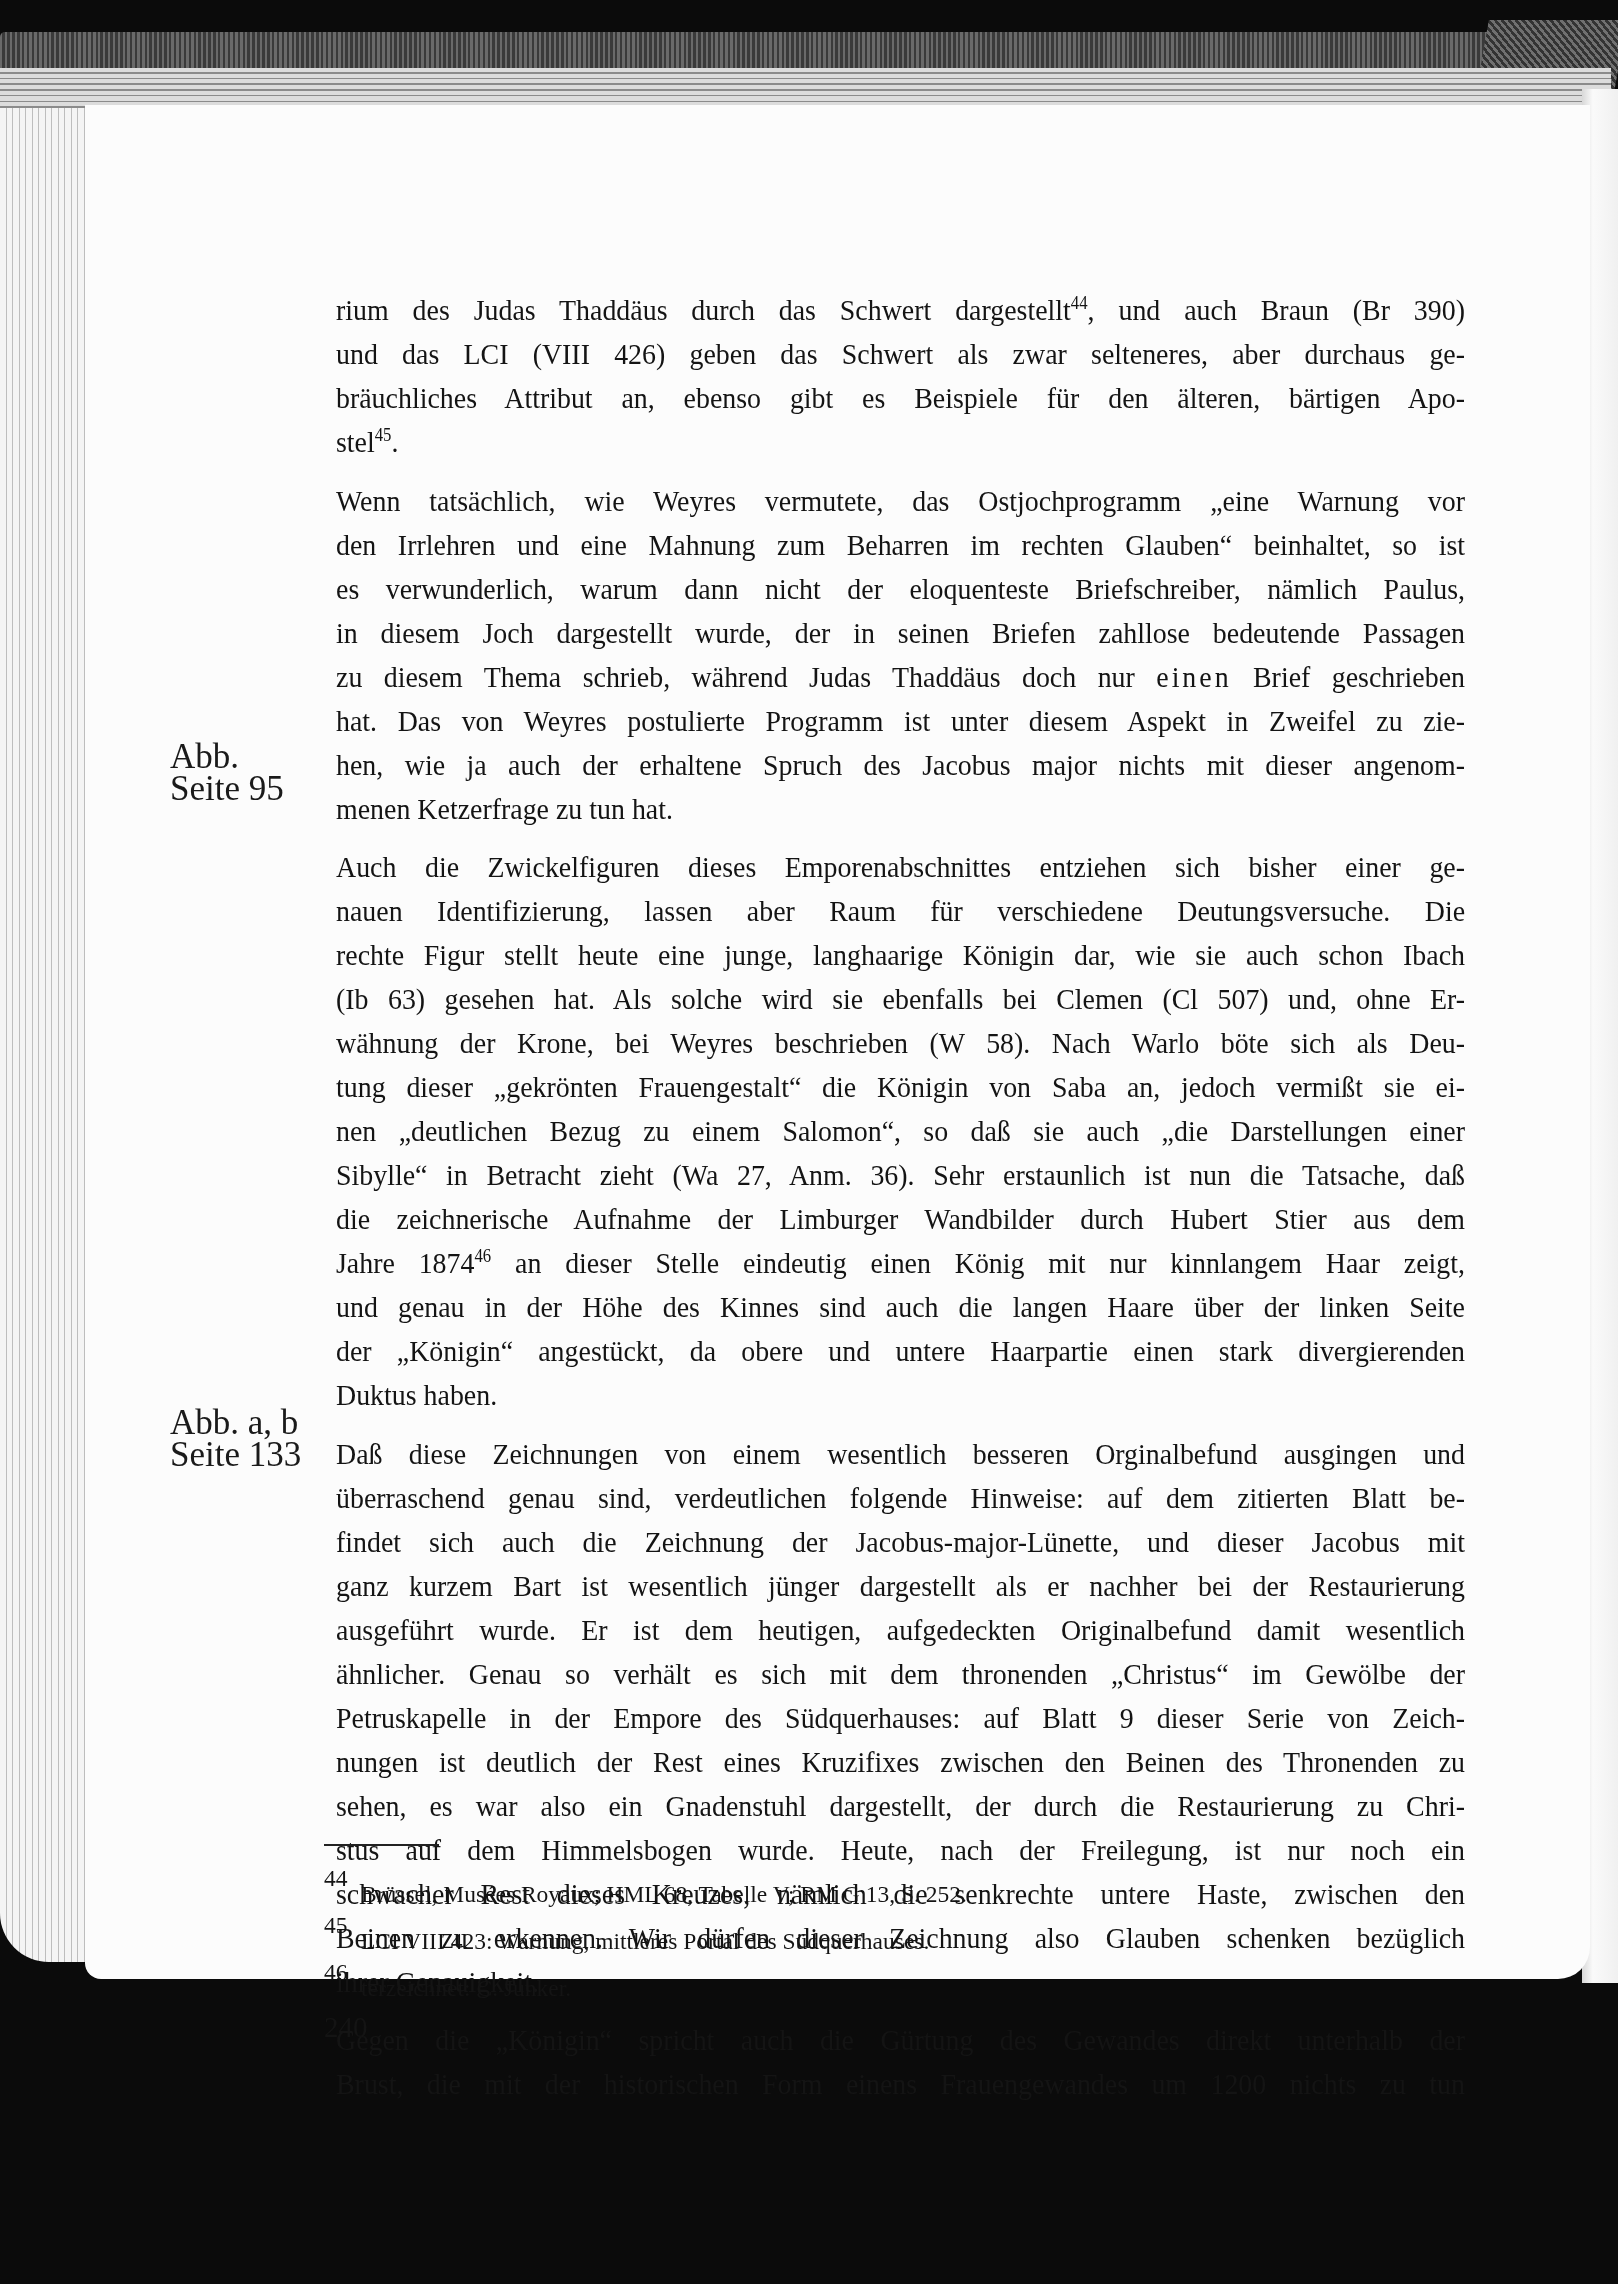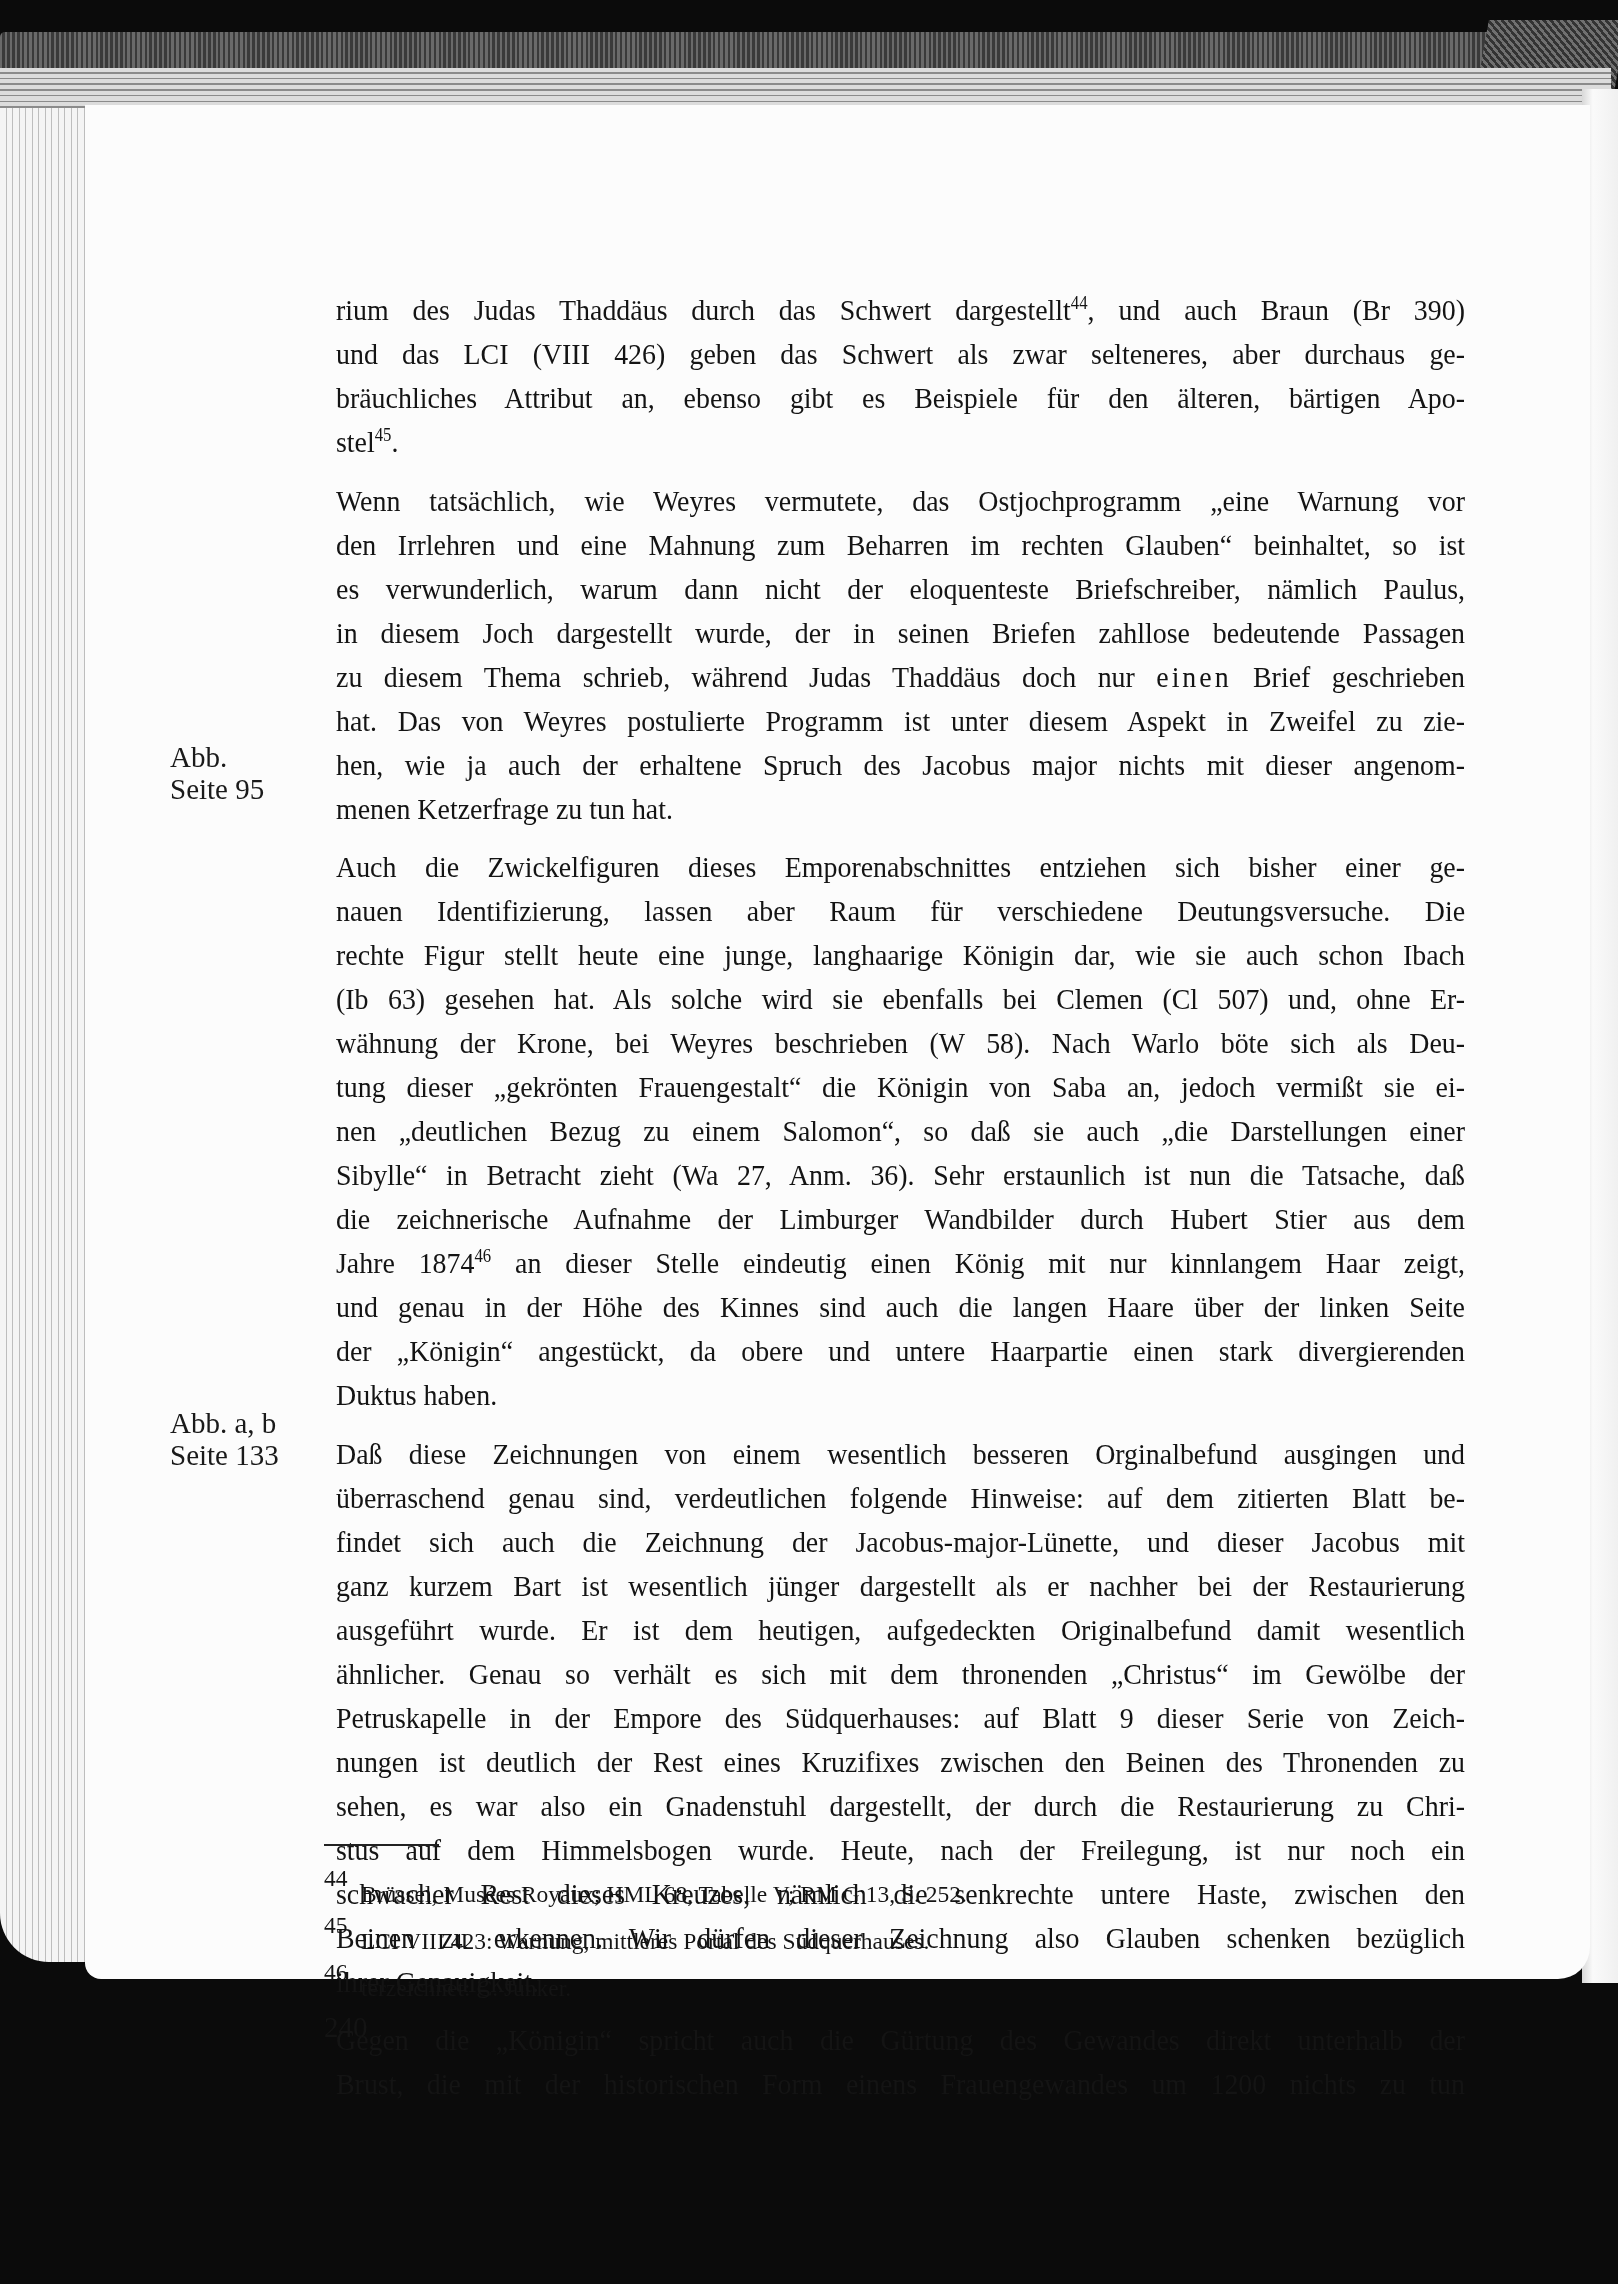--- a/index.html
+++ b/index.html
@@ -41,21 +41,21 @@
       font-size: 30px; line-height: 44px; color: #141414;
       text-align: justify; hyphens: manual;
       transform: scaleX(0.93); transform-origin: left top;
     }
     .para { margin: 0 0 14.6px 0; }
     .para .line { display: block; text-align-last: justify; white-space: nowrap; }
     .para .line.last { text-align-last: left; }
     sup { font-size: 18px; line-height: 0; vertical-align: super; }
     .spaced { letter-spacing: 3.2px; }
     .margin-note {
-      position: absolute; left: 170px; font-size: 29px; line-height: 32px; color: #1a1a1a;
+      position: absolute; left: 170px; font-size: 35px; line-height: 32px; color: #1a1a1a;
     }
     .fn-rule { position: absolute; left: 324px; top: 1844px; width: 115px; height: 2.4px; background: #222; }
     .footnotes {
       position: absolute; left: 324px; top: 1863px; width: 1165px;
       font-size: 23.5px; line-height: 31px; color: #141414;
     }
     .fn { display: flex; }
     .fn-num { width: 37px; flex: none; }
     .fn-text { flex: 1; margin-top: 16px; }
     .page-number {

